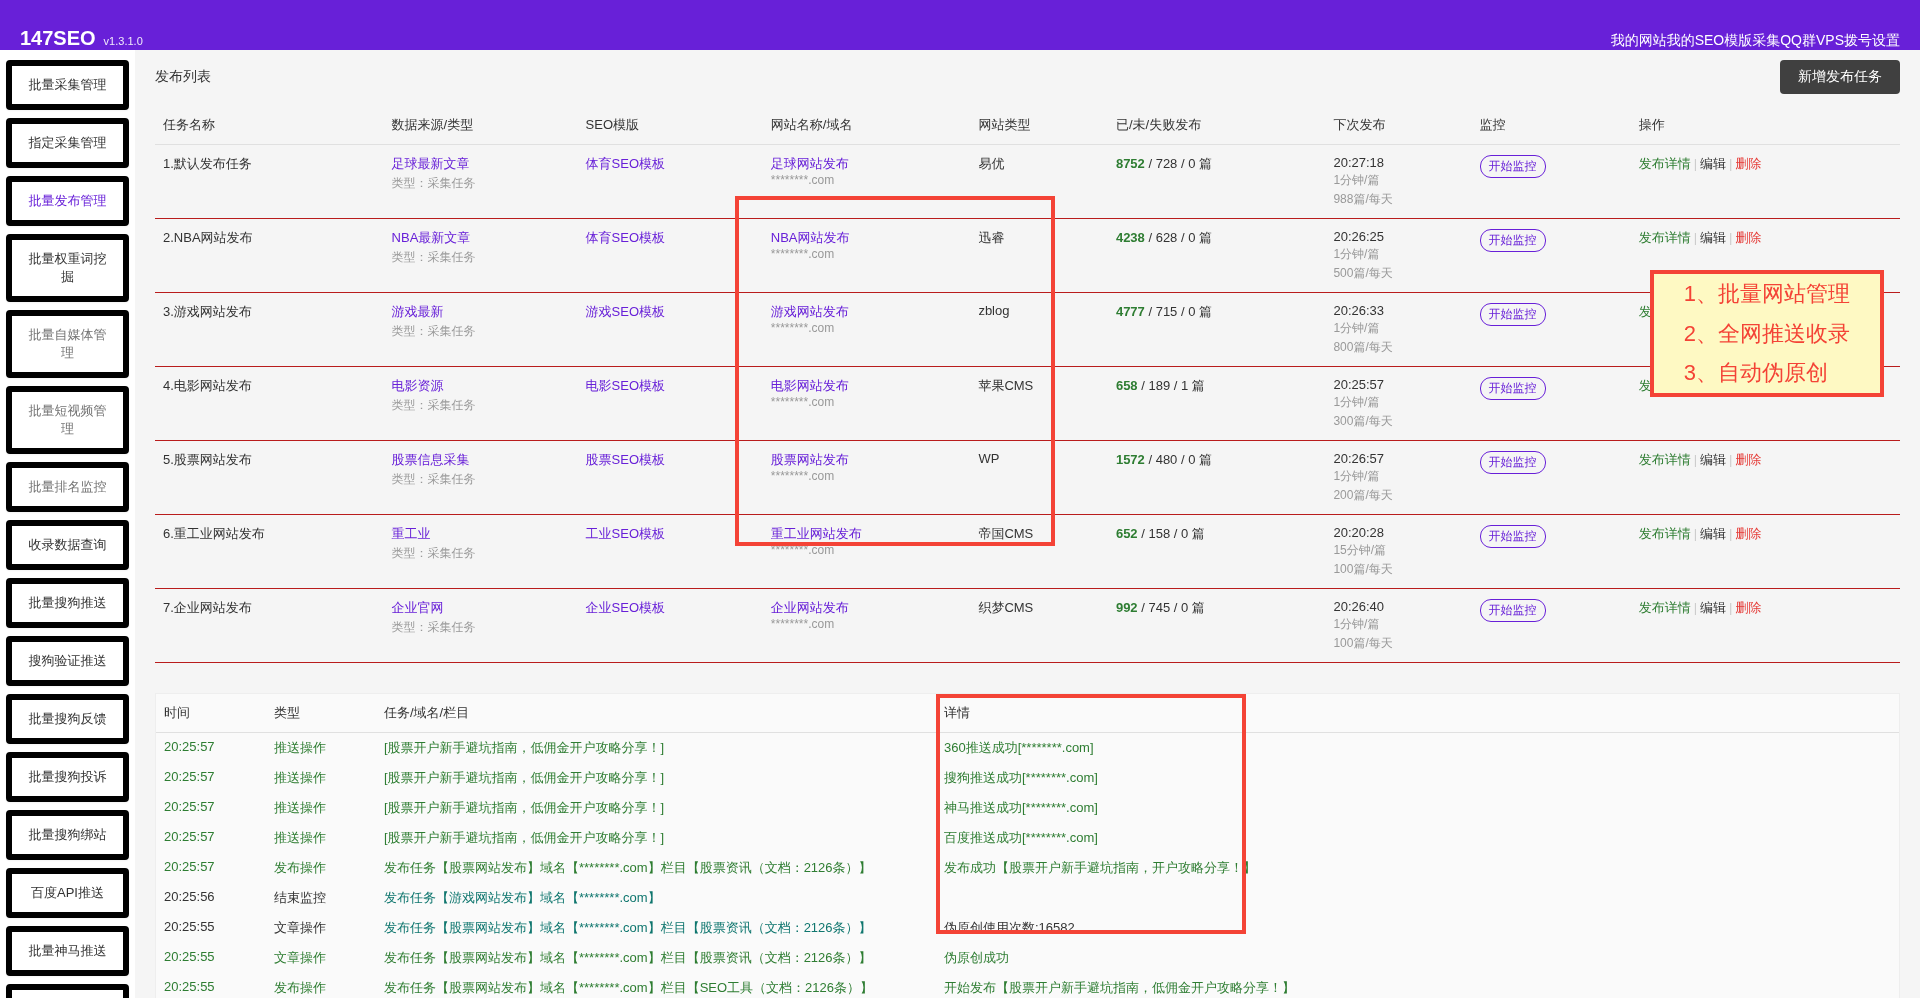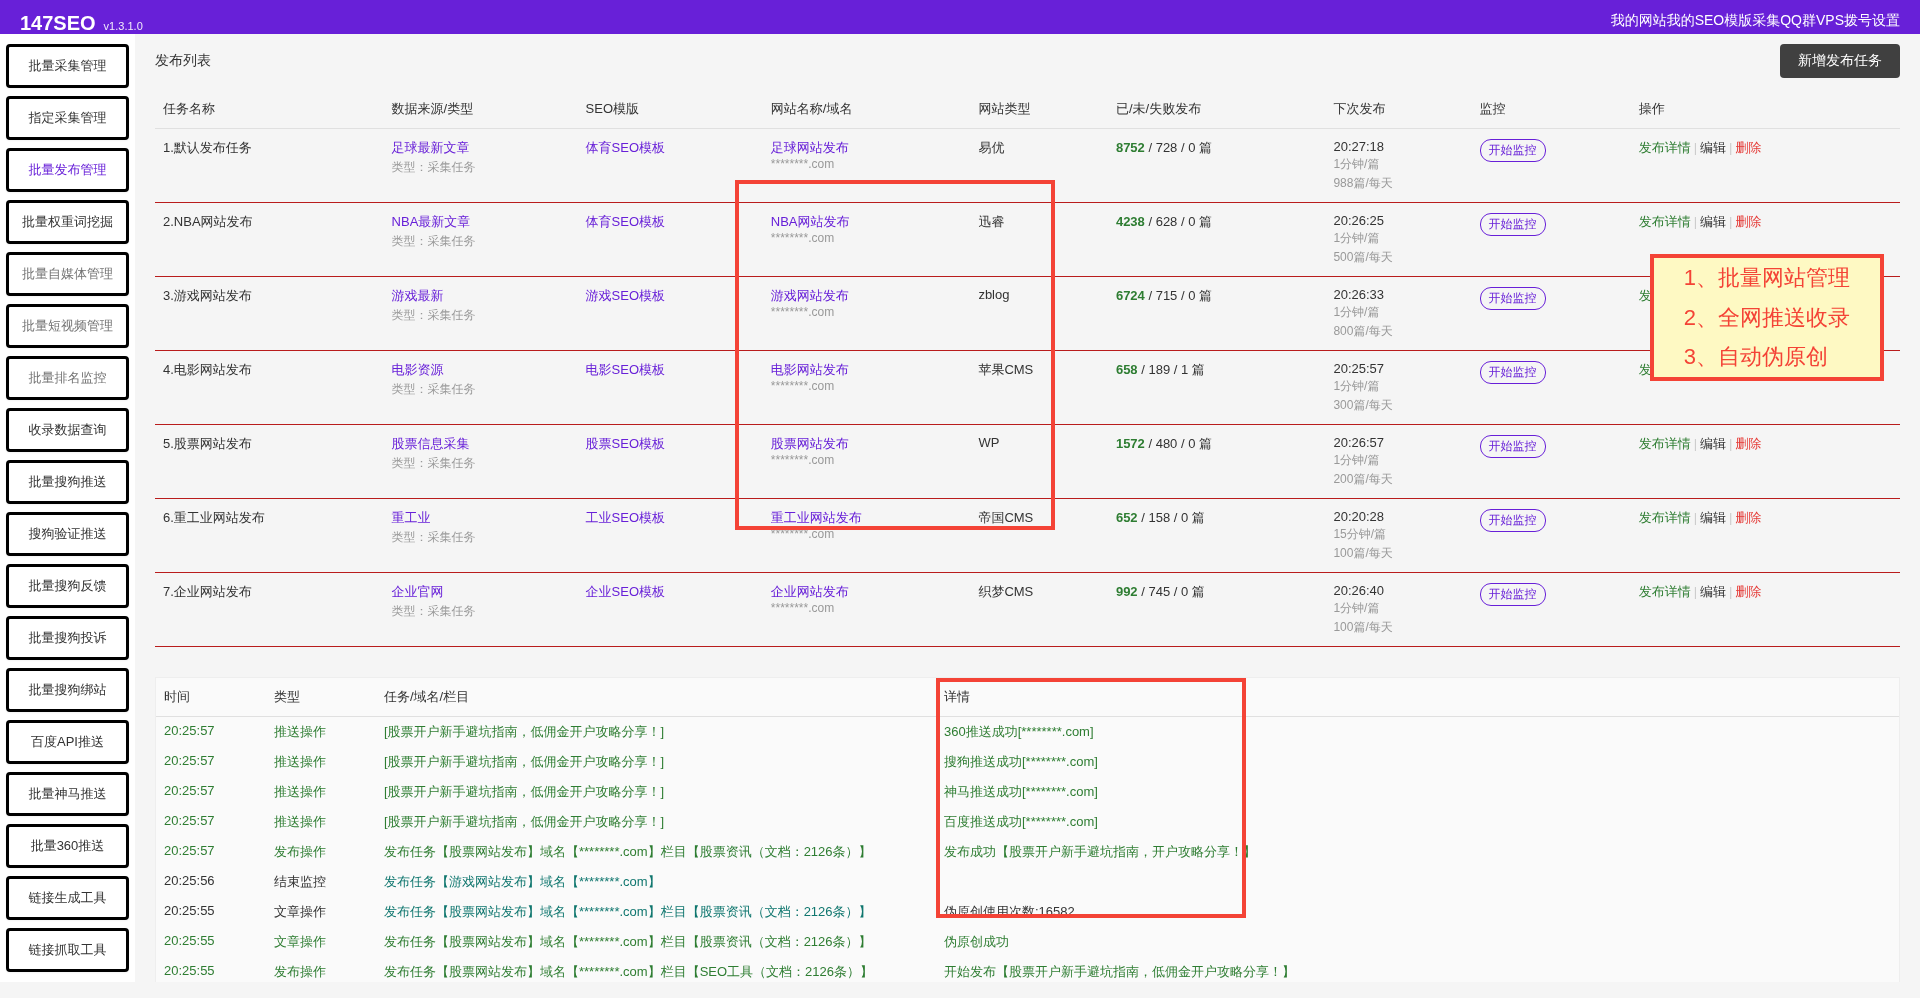--- a/index.html
+++ b/index.html
@@ -3,46 +3,46 @@
   <meta charset="utf-8">
   <style>
     * { margin: 0; padding: 0; box-sizing: border-box; }
     body { font-family: "Microsoft YaHei", Arial, sans-serif; font-size: 13px; background: #f5f5f5; color: #333; }
     
     .header {
       background: #6a0dad;
       background: linear-gradient(to right, #6a0dad, #7b1fa2);
       background: #6820D8;
       color: #fff;
-      height: 34px;
+      height: 50px;
       display: flex;
-      align-items: flex-start;
+      align-items: flex-end;
       justify-content: space-between;
-      padding: 12px 20px;
+      padding: 0 20px;
     }
     .header-left { display: flex; align-items: baseline; }
     .brand { font-size: 20px; font-weight: bold; margin-right: 8px; }
     .version { font-size: 11px; opacity: 0.9; }
     .header-nav { display: flex; font-size: 14px; }
     .header-nav span { cursor: pointer; }
     
     .container { display: flex; height: calc(100vh - 50px); }
     
     .sidebar {
       width: 135px;
       background: #fff;
       overflow-y: auto;
       padding: 10px 6px;
       flex-shrink: 0;
     }
     .sidebar-item {
       display: block;
       padding: 10px 13px;
       margin-bottom: 8px;
-      border: 3px solid #000000;
+      border: 6px solid #000000;
       border-radius: 4px;
       text-align: center;
       font-size: 13px;
       cursor: pointer;
       box-shadow: 0 1px 2px rgba(0,0,0,0.05);
     }
     .sidebar-item.active { color: #6820D8; }
     .sidebar-item.disabled { color: #737373; }
     
     .main {
@@ -185,21 +185,21 @@
     <td>20:26:25<span class="sub">1分钟/篇</span><span class="sub">500篇/每天</span></td>
     <td><button class="outline-btn">开始监控</button></td>
     <td><span class="op-detail">发布详情</span><span class="op-sep">|</span><span class="op-edit">编辑</span><span class="op-sep">|</span><span class="op-delete">删除</span></td>
   </tr>
             <tr>
     <td>3.游戏网站发布</td>
     <td><span class="link">游戏最新</span><span class="sub">类型：采集任务</span></td>
     <td><span class="link">游戏SEO模板</span></td>
     <td><span class="link">游戏网站发布</span><span class="domain">********.com</span></td>
     <td>zblog</td>
-    <td><span class="green">6724</span> / 715 / 0 篇</td>
+    <td><span class="green">4777</span> / 715 / 0 篇</td>
     <td>20:26:33<span class="sub">1分钟/篇</span><span class="sub">800篇/每天</span></td>
     <td><button class="outline-btn">开始监控</button></td>
     <td><span class="op-detail">发布详情</span><span class="op-sep">|</span><span class="op-edit">编辑</span><span class="op-sep">|</span><span class="op-delete">删除</span></td>
   </tr>
             <tr>
     <td>4.电影网站发布</td>
     <td><span class="link">电影资源</span><span class="sub">类型：采集任务</span></td>
     <td><span class="link">电影SEO模板</span></td>
     <td><span class="link">电影网站发布</span><span class="domain">********.com</span></td>
     <td>苹果CMS</td>

